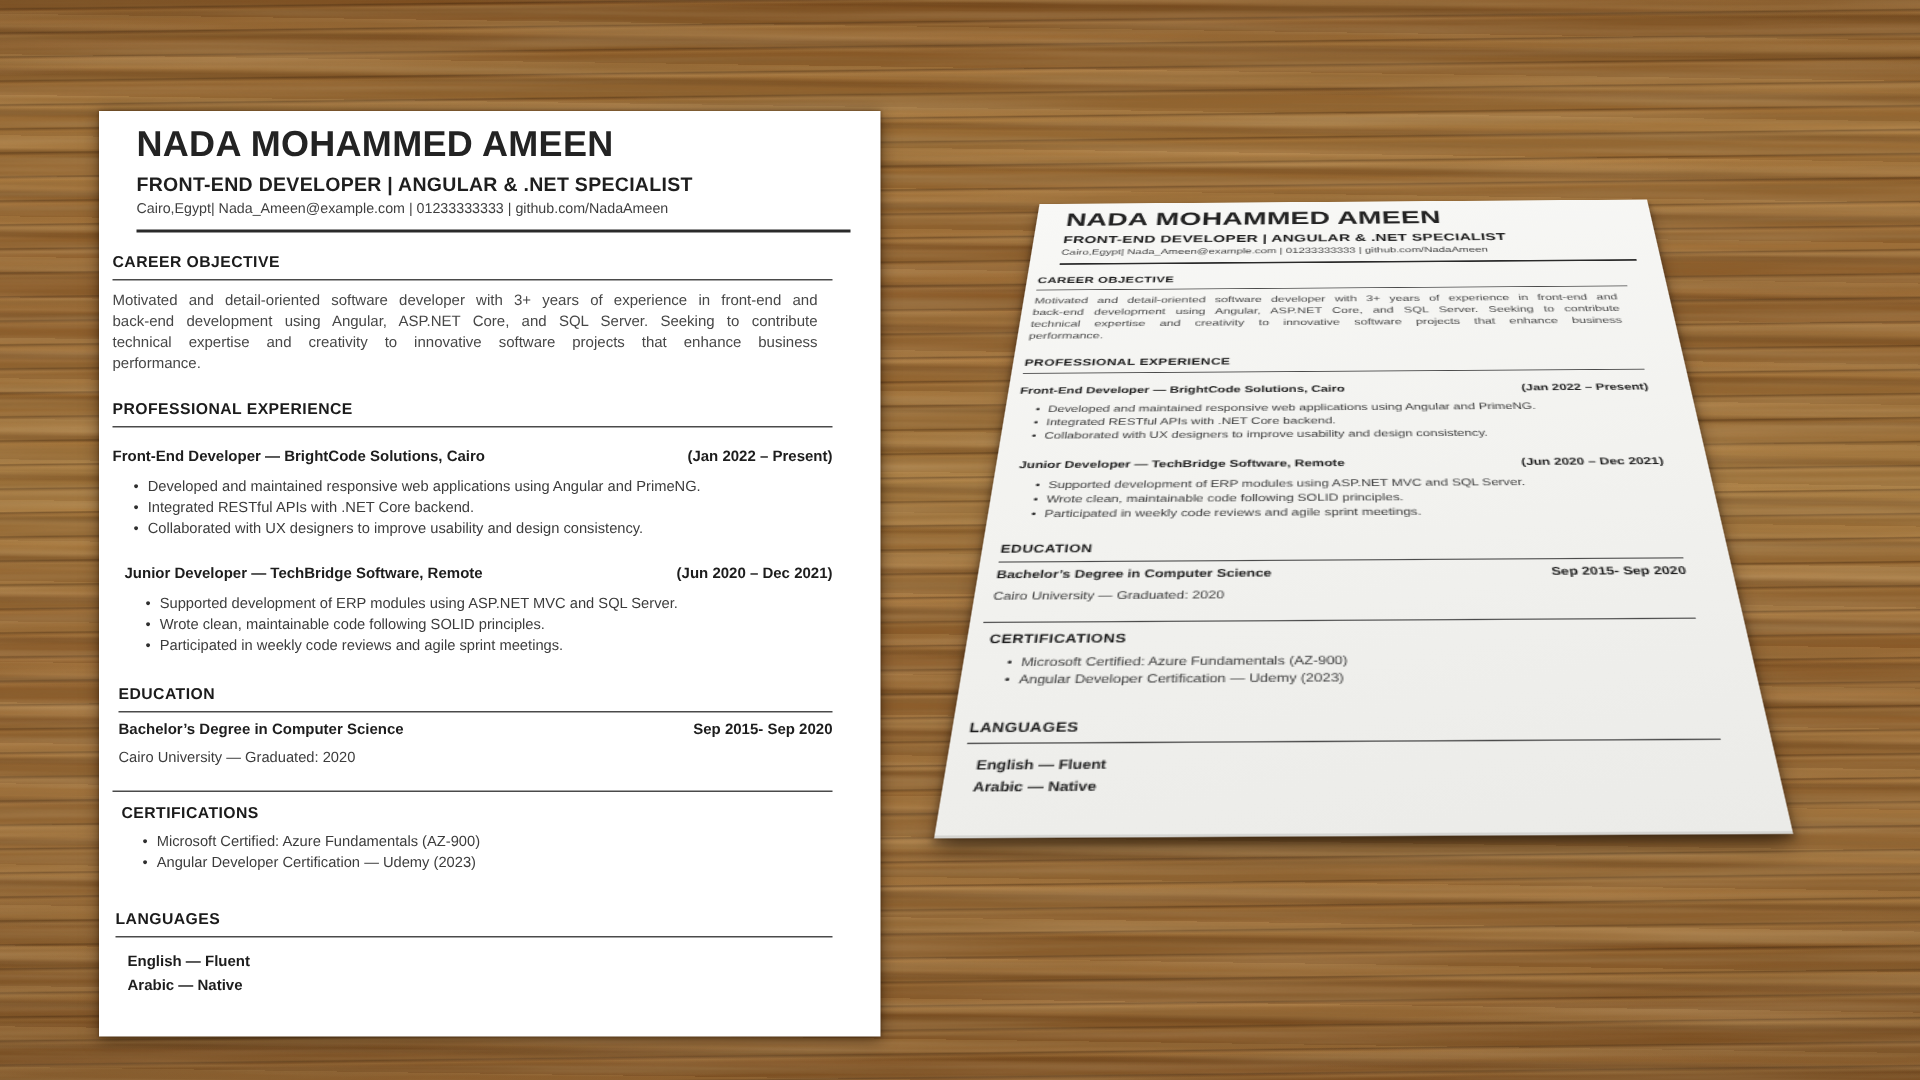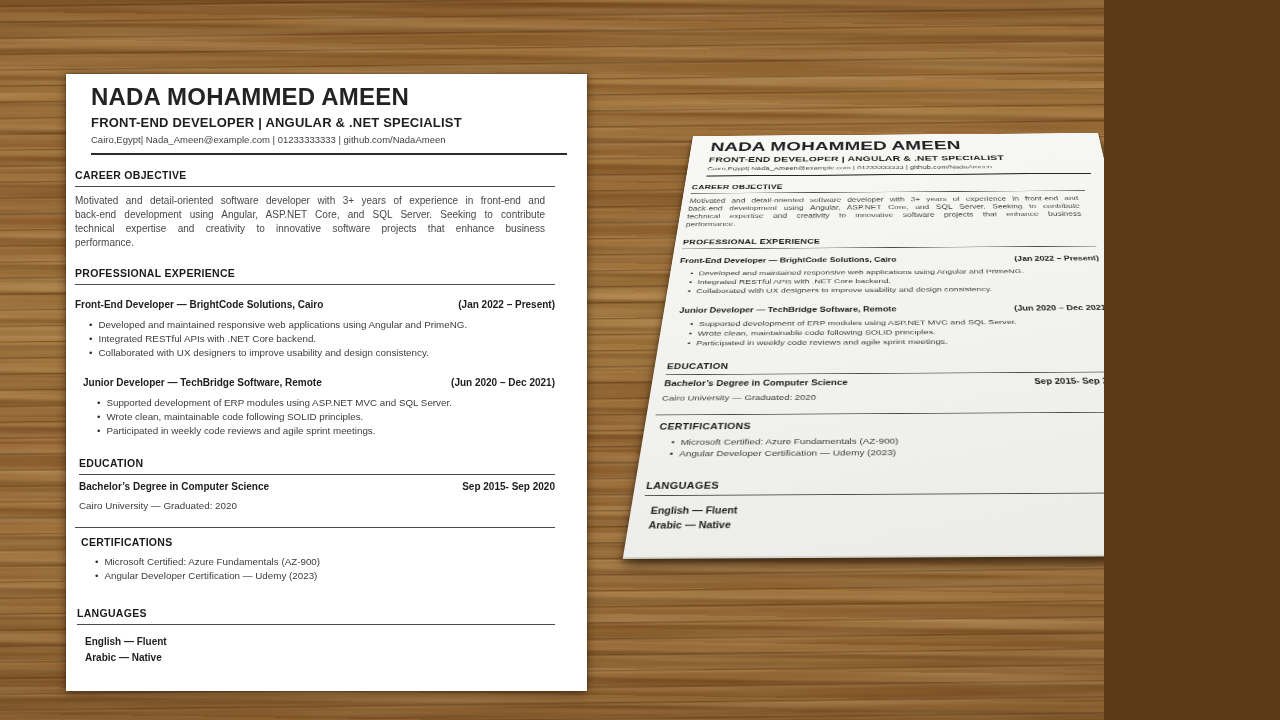--- a/index.html
+++ b/index.html
@@ -1,17 +1,17 @@
 <!DOCTYPE html>
 <html><head>
 <meta charset="utf-8">
 <style>
   html,body{margin:0;padding:0;background:#5a3a18;}
   body{width:1280px;height:720px;overflow:hidden;font-family:"Liberation Sans","DejaVu Sans",sans-serif;}
-  .scene{position:relative;width:1104px;height:720px;overflow:hidden;background:#8a5a28;}
+  .scene{position:relative;width:1280px;height:720px;overflow:hidden;background:#8a5a28;}
 
   
   .wood{position:absolute;inset:0;
     background:
       radial-gradient(120% 95% at 50% 45%, rgba(0,0,0,0) 55%, rgba(28,14,3,.30) 100%),
       repeating-linear-gradient(179.3deg,
         rgba(52,28,8,0) 0px, rgba(52,28,8,0) 5px,
         rgba(52,28,8,.42) 6px, rgba(82,44,20,.12) 7px,
         rgba(205,150,80,.22) 8px, rgba(52,28,8,0) 10px, rgba(52,28,8,0) 16px),
       repeating-linear-gradient(180.8deg,

